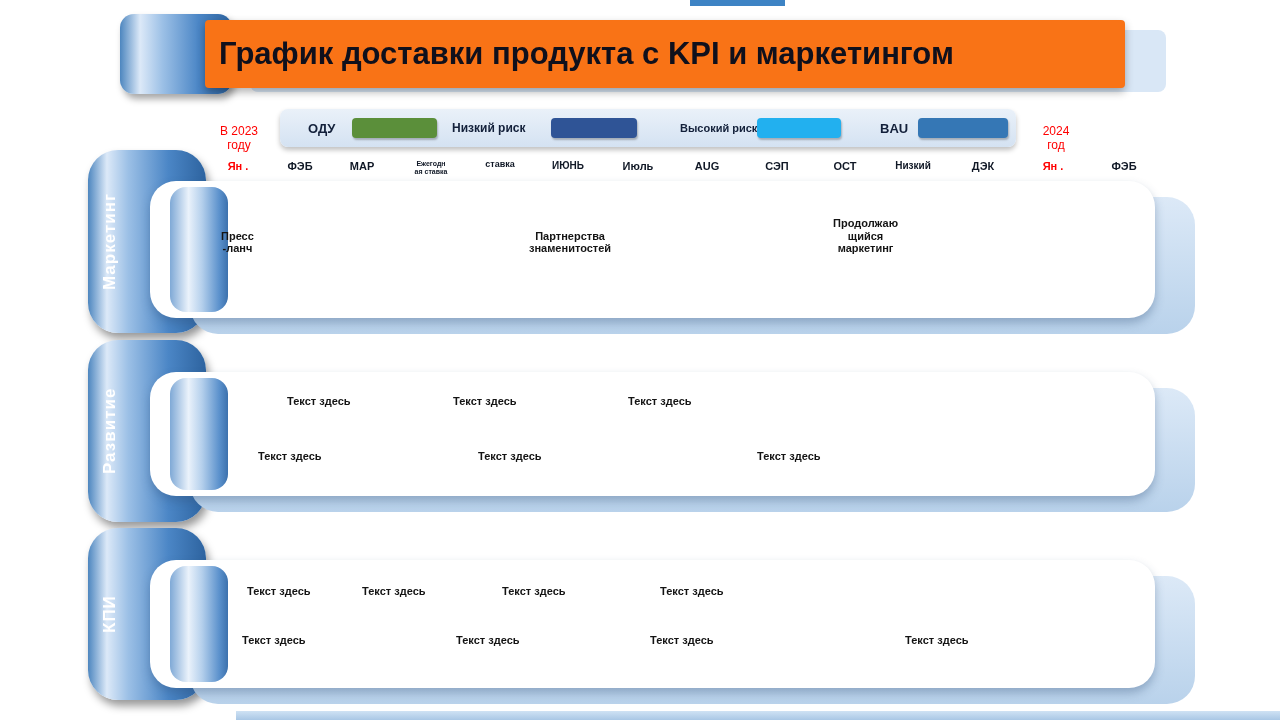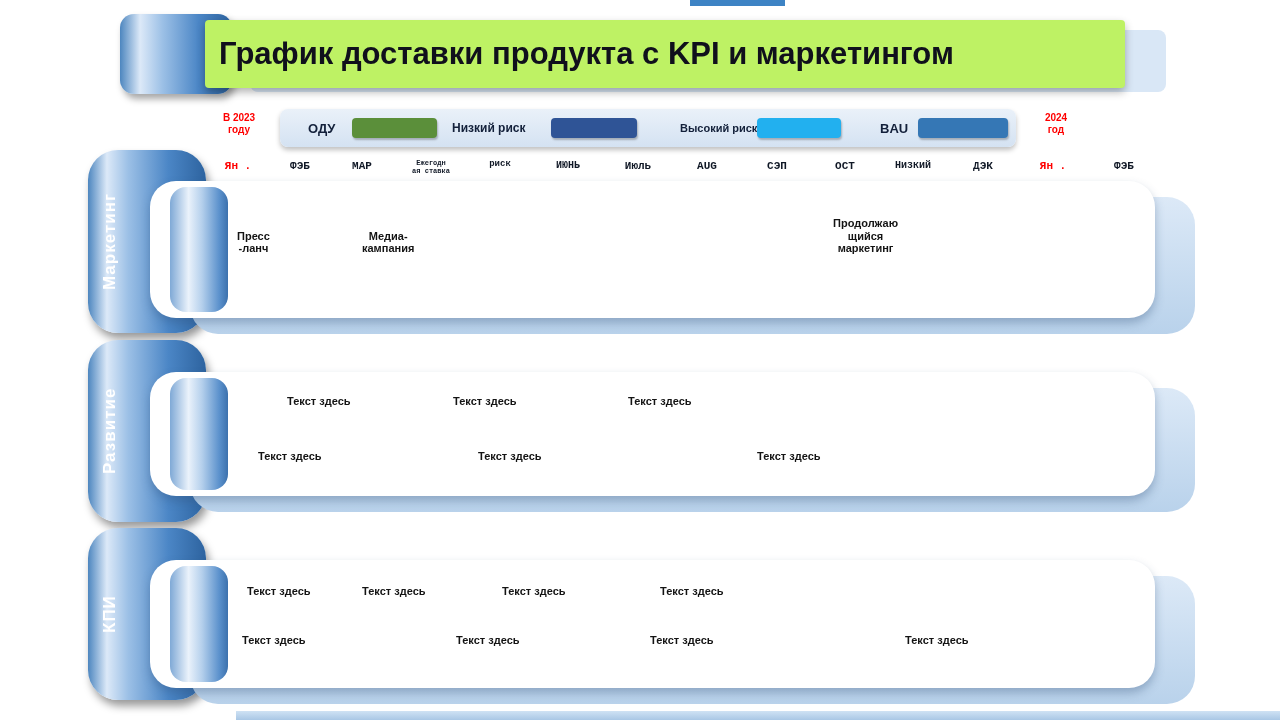--- a/index.html
+++ b/index.html
@@ -4,37 +4,37 @@
 <style>
   html,body{margin:0;padding:0;}
   body{width:1280px;height:720px;background:#fff;font-family:"Liberation Sans",sans-serif;}
   .slide{position:relative;width:1280px;height:720px;background:#fff;overflow:hidden;}
 
   
   .title-accent{position:absolute;left:120px;top:14px;width:112px;height:80px;border-radius:14px;
     background:linear-gradient(90deg,#4d86bf 0%,#dce9f8 18%,#9cc0e6 38%,#4b86c6 70%,#2d639f 100%);
     box-shadow:3px 5px 7px rgba(0,0,0,.35);}
   .title-shadow{position:absolute;left:250px;top:30px;width:916px;height:62px;background:#d9e7f6;border-radius:8px;}
-  .title-card{position:absolute;left:205px;top:20px;width:920px;height:68px;background:#bef264;border-radius:4px;
+  .title-card{position:absolute;left:205px;top:20px;width:920px;height:68px;background:#f97316;border-radius:4px;
     box-shadow:0 4px 8px rgba(0,0,0,.3);display:flex;align-items:center;padding-left:14px;box-sizing:border-box;}
   .title-card h1{margin:0;font-size:31px;font-weight:bold;color:#10101c;white-space:nowrap;}
 
   
   .legend{position:absolute;left:280px;top:109px;width:736px;height:38px;border-radius:8px;
     background:linear-gradient(180deg,#eaf1f9 0%,#d4e2f2 100%);box-shadow:0 3px 5px rgba(0,0,0,.25);}
   .legend-label{position:absolute;top:50%;transform:translateY(-50%);font-weight:bold;color:#13203a;white-space:nowrap;}
   .legend-swatch{position:absolute;top:9px;height:20px;border-radius:4px;box-shadow:1px 2px 2px rgba(0,0,0,.25);}
 
-  .year-note{position:absolute;top:112px;transform:translateX(-50%);color:#f00;font-weight:bold;font-size:10px;
+  .year-note{position:absolute;top:124px;transform:translateX(-50%);color:#f00;font-weight:normal;font-size:12px;
     text-align:center;white-space:pre-line;line-height:1.2;}
 
   
   .months{position:absolute;left:0;top:158px;width:1280px;height:22px;}
   .month{position:absolute;top:2px;transform:translateX(-50%);font-weight:bold;font-size:11px;color:#101826;
-    white-space:pre-line;text-align:center;line-height:1.1;font-family:Liberation Mono, monospace;}
+    white-space:pre-line;text-align:center;line-height:1.1;}
   .month.red{color:#f00;}
 
   
   .lane-tab{position:absolute;left:88px;width:118px;border-radius:30px;
     background:linear-gradient(90deg,#4d86bf 0%,#dce9f8 16%,#9cc0e6 34%,#4b86c6 68%,#2d639f 100%);
     box-shadow:3px 6px 8px rgba(0,0,0,.4);z-index:1;}
   .vtext{position:absolute;left:12px;top:0;height:100%;display:flex;align-items:center;justify-content:center;
     writing-mode:vertical-rl;transform:rotate(180deg);color:#fff;font-weight:bold;font-size:17px;letter-spacing:1px;}
   .lane-shadow{position:absolute;left:190px;width:1005px;border-radius:28px;
     background:linear-gradient(180deg,#dce9f7 0%,#b9d2eb 100%);z-index:1;}
@@ -80,51 +80,51 @@
     </div>
   <div class="year-note" style="left:1056px">2024
 год</div>
 
   <div class="months" id="months">
       <div class="month red" style="left: 238px;">Ян .</div>
       <div class="month" style="left: 300px;">ФЭБ</div>
       <div class="month" style="left: 362px; text-align: center;">МАР</div>
       <div class="month" style="left: 431px; font-size: 7px;">Ежегодн
 ая ставка</div>
-      <div class="month" style="left: 500px; font-size: 9px;">риск</div>
+      <div class="month" style="left: 500px; font-size: 9px;">ставка</div>
       <div class="month" style="left: 568px; font-size: 10px;">ИЮНЬ</div>
       <div class="month" style="left: 638px;">Июль</div>
       <div class="month" style="left: 707px;">AUG</div>
       <div class="month" style="left: 777px;">СЭП</div>
       <div class="month" style="left: 845px;">ОСТ</div>
       <div class="month" style="left: 913px; font-size: 10px;">Низкий</div>
       <div class="month" style="left: 983px;">ДЭК</div>
       <div class="month red" style="left: 1053px;">Ян .</div>
       <div class="month" style="left: 1124px;">ФЭБ</div>
     </div>
 
   <div id="lanes-root">
       <div class="lane-tab" style="top: 150px; height: 183px;">
         <span class="vtext">Маркетинг</span>
       </div>
       <div class="lane-shadow" style="top: 197px; height: 137px;"></div>
       <div class="lane-card" style="top: 181px; height: 137px;">
         <div class="lane-strip"></div>
       </div>
-      <div class="task" style="left: 237px; width: 74px; top: 210px;">
+      <div class="task" style="left: 221px; width: 74px; top: 210px;">
         <div class="task-label tall">Пресс
 -ланч</div>
         <div class="task-bar" style="background: rgb(91, 143, 58);"></div>
       </div>
       <div class="task" style="left: 362px; width: 141px; top: 210px;">
-        <div class="task-label tall">Медиа-
-кампания</div>
         <div class="task-bar" style="background: rgb(47, 84, 150);"></div>
       </div>
       <div class="task" style="left: 529px; width: 141px; top: 210px;">
+        <div class="task-label tall">Партнерства
+знаменитостей</div>
         <div class="task-bar" style="background: rgb(53, 119, 181);"></div>
       </div>
       <div class="task" style="left: 833px; width: 141px; top: 210px;">
         <div class="task-label tall">Продолжаю
 щийся
 маркетинг</div>
         <div class="task-bar" style="background: rgb(34, 176, 239);"></div>
       </div>
       <div class="lane-tab" style="top: 340px; height: 182px;">
         <span class="vtext">Развитие</span>

